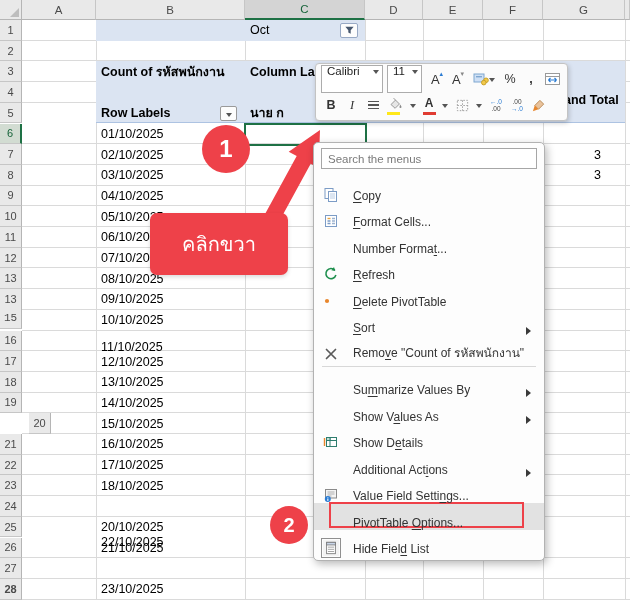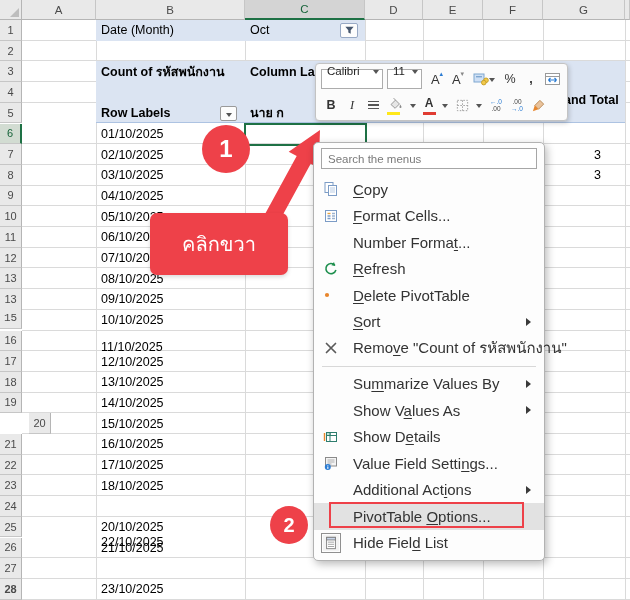--- a/index.html
+++ b/index.html
@@ -48,42 +48,42 @@
   .arrow-svg{position:absolute;left:0;top:0;z-index:5;pointer-events:none;}
   .red-frame{position:absolute;left:15px;top:-1px;width:195px;height:26px;border:2.5px solid #EE4149;
          box-sizing:border-box;z-index:2;}
 
   
   .mini-toolbar{position:absolute;left:315px;top:63px;width:253px;height:58px;background:#FBFBFB;
          border:1px solid #C3C3C3;border-radius:4px;box-shadow:1px 2px 5px rgba(0,0,0,.2);
          z-index:6;box-sizing:border-box;padding:2px 5px;}
   .mt-row{display:flex;align-items:center;height:26px;gap:1px;}
   .mt-select{display:flex;align-items:center;justify-content:space-between;background:#fff;
-         border:1px solid #ACACAC;height:20px;padding:0 3px 16px 5px;font-size:11.5px;color:#222;box-sizing:border-box;}
+         border:1px solid #ACACAC;height:28px;padding:0 3px 16px 5px;font-size:11.5px;color:#222;box-sizing:border-box;}
   .mt-font{width:68px;} .mt-size{width:38px;margin-left:3px;margin-right:4px;}
   .mt-btn{display:flex;align-items:center;justify-content:center;min-width:20px;height:22px;
          font-size:12.5px;color:#333;border-radius:2px;position:relative;}
   .mt-btn.bold{font-weight:bold;width:18px;}
   .mt-btn.ital{font-style:italic;font-family:"Liberation Serif",serif;width:16px;}
   .gf{font-size:13px;color:#333;}
   .tick{font-size:7px;color:#2B7CD3;position:relative;top:-5px;}
   .stack{display:flex;flex-direction:column;align-items:center;font-size:6.5px;line-height:7px;color:#444;}
   .cbar{position:absolute;left:3px;bottom:1px;width:13px;height:3px;}
   .lettericon{font-weight:bold;font-size:12px;line-height:12px;position:relative;top:-2px;}
   .bars{display:flex;flex-direction:column;gap:2px;} .bars i{display:block;width:11px;height:1.4px;background:#555;}
 
   
   .menu{position:absolute;left:313px;top:142px;width:232px;background:#FDFDFD;border:1px solid #B2B2B2;
         border-radius:5px;box-shadow:2px 3px 8px rgba(0,0,0,.28);z-index:7;box-sizing:border-box;
         padding:5px 0 4px 0;}
   .menu-search{display:block;width:216px;margin:0 auto 7px auto;height:21px;border:1px solid #A6A6A6;
         font-size:11.5px;padding:0 6px;box-sizing:border-box;color:#222;background:#fff;
         font-family:"Liberation Sans","DejaVu Sans",sans-serif;outline:none;}
   .menu-search::placeholder{color:#7A7A7A;}
-  .mitem{position:relative;display:flex;align-items:center;height:26.5px;font-size:15px;color:#333;}
+  .mitem{position:relative;display:flex;align-items:flex-end;height:26.5px;font-size:12px;color:#333;}
   .mitem.hl{background:#E2E2E2;}
   .micon{width:16px;height:16px;margin-left:9px;flex:0 0 16px;display:flex;align-items:center;justify-content:center;}
   .micon.boxed{outline:1px solid #909090;outline-offset:1px;background:#F3F3F3;}
   .mlabel{margin-left:14px;white-space:nowrap;z-index:3;}
   .mlabel u{text-decoration:underline;text-underline-offset:2px;}
   .marrow{margin-left:auto;margin-right:13px;width:0;height:0;border:4px solid transparent;
           border-left:5px solid #3A3A3A;border-right:none;}
   .msep{height:1px;background:#D8D8D8;margin:4px 8px;}
 </style>
 </head>
@@ -133,23 +133,20 @@
       <div class="rowhdr" style="top: 454.7px; height: 20.7px;">22</div>
       <div class="rowhdr" style="top: 475.4px; height: 20.7px;">23</div>
       <div class="rowhdr" style="top: 496.1px; height: 20.7px;">24</div>
       <div class="rowhdr" style="top: 516.8px; height: 20.7px;">25</div>
       <div class="rowhdr" style="top: 537.5px; height: 20.7px;">26</div>
       <div class="rowhdr" style="top: 558.2px; height: 20.7px;">27</div>
       <div class="rowhdr" style="top: 578.9px; height: 20.7px; font-weight: bold;">28</div>
     </div>
 
   <div class="fill fill-blue" style="left:96px;top:20px;width:269px;height:20.7px"></div>
-  <div class="cell" style="left:96px;top:20px;width:149px;height:20.7px">
-      <span>Date (Month)</span>
-    </div>
   <div class="cell" style="left:245px;top:20px;width:120px;height:20.7px">
       <span>Oct</span>
     </div>
   <div class="sq-btn" style="left:340px;top:23px;width:18px;height:15px">
     <svg width="11" height="11" viewBox="0 0 12 12">
         <path d="M1.5 1.8h9L7.3 5.8v3.8L4.7 8.2V5.8z" fill="#47576E"></path>
       </svg>
   </div>
 
   <div class="fill fill-blue band" style="left:96px;top:61.4px;width:529px;height:62.1px"></div>
@@ -360,35 +357,35 @@
             <svg width="16" height="16" viewBox="0 0 16 16">
               <path d="M1.5 4v8" stroke="#E8862C" stroke-width="1.4"></path>
               <rect x="3.5" y="3.5" width="10" height="9" fill="#fff" stroke="#2E7D6E"></rect>
               <path d="M3.5 6.5h10M7 3.5v9" stroke="#2E7D6E"></path>
               <rect x="3.5" y="3.5" width="3.5" height="3" fill="#BFE0D9" stroke="#2E7D6E"></rect>
             </svg>
           </span>
           <span class="mlabel">Show D<u>e</u>tails</span>
         </div>
         <div class="mitem">
+          <span class="micon"></span>
+          <span class="mlabel">Additional Act<u>i</u>ons</span>
+          <span class="marrow"></span>
+        </div>
+        <div class="mitem">
           <span class="micon">
             <svg width="16" height="16" viewBox="0 0 16 16">
               <rect x="2.5" y="2.5" width="11" height="8.5" fill="#F4F4F4" stroke="#8A8A8A"></rect>
               <path d="M4.5 5h7M4.5 7h7M4.5 9h4" stroke="#B0B0B0"></path>
               <circle cx="4.8" cy="12" r="3" fill="#2B7CD3"></circle>
               <rect x="4.3" y="10.4" width="1.1" height="1.1" fill="#fff"></rect>
               <rect x="4.3" y="12" width="1.1" height="1.9" fill="#fff"></rect>
             </svg>
           </span>
           <span class="mlabel">Value Field Setti<u>n</u>gs...</span>
-        </div>
-        <div class="mitem">
-          <span class="micon"></span>
-          <span class="mlabel">Additional Act<u>i</u>ons</span>
-          <span class="marrow"></span>
         </div>
         <div class="mitem hl">
           <span class="micon"></span>
           <span class="mlabel">PivotTable <u>O</u>ptions...</span>
           <div class="red-frame"></div>
         </div>
         <div class="mitem">
           <span class="micon boxed">
             <svg width="14" height="14" viewBox="0 0 16 16">
               <rect x="3" y="1.5" width="10" height="13" fill="#fff" stroke="#7A7A7A"></rect>

